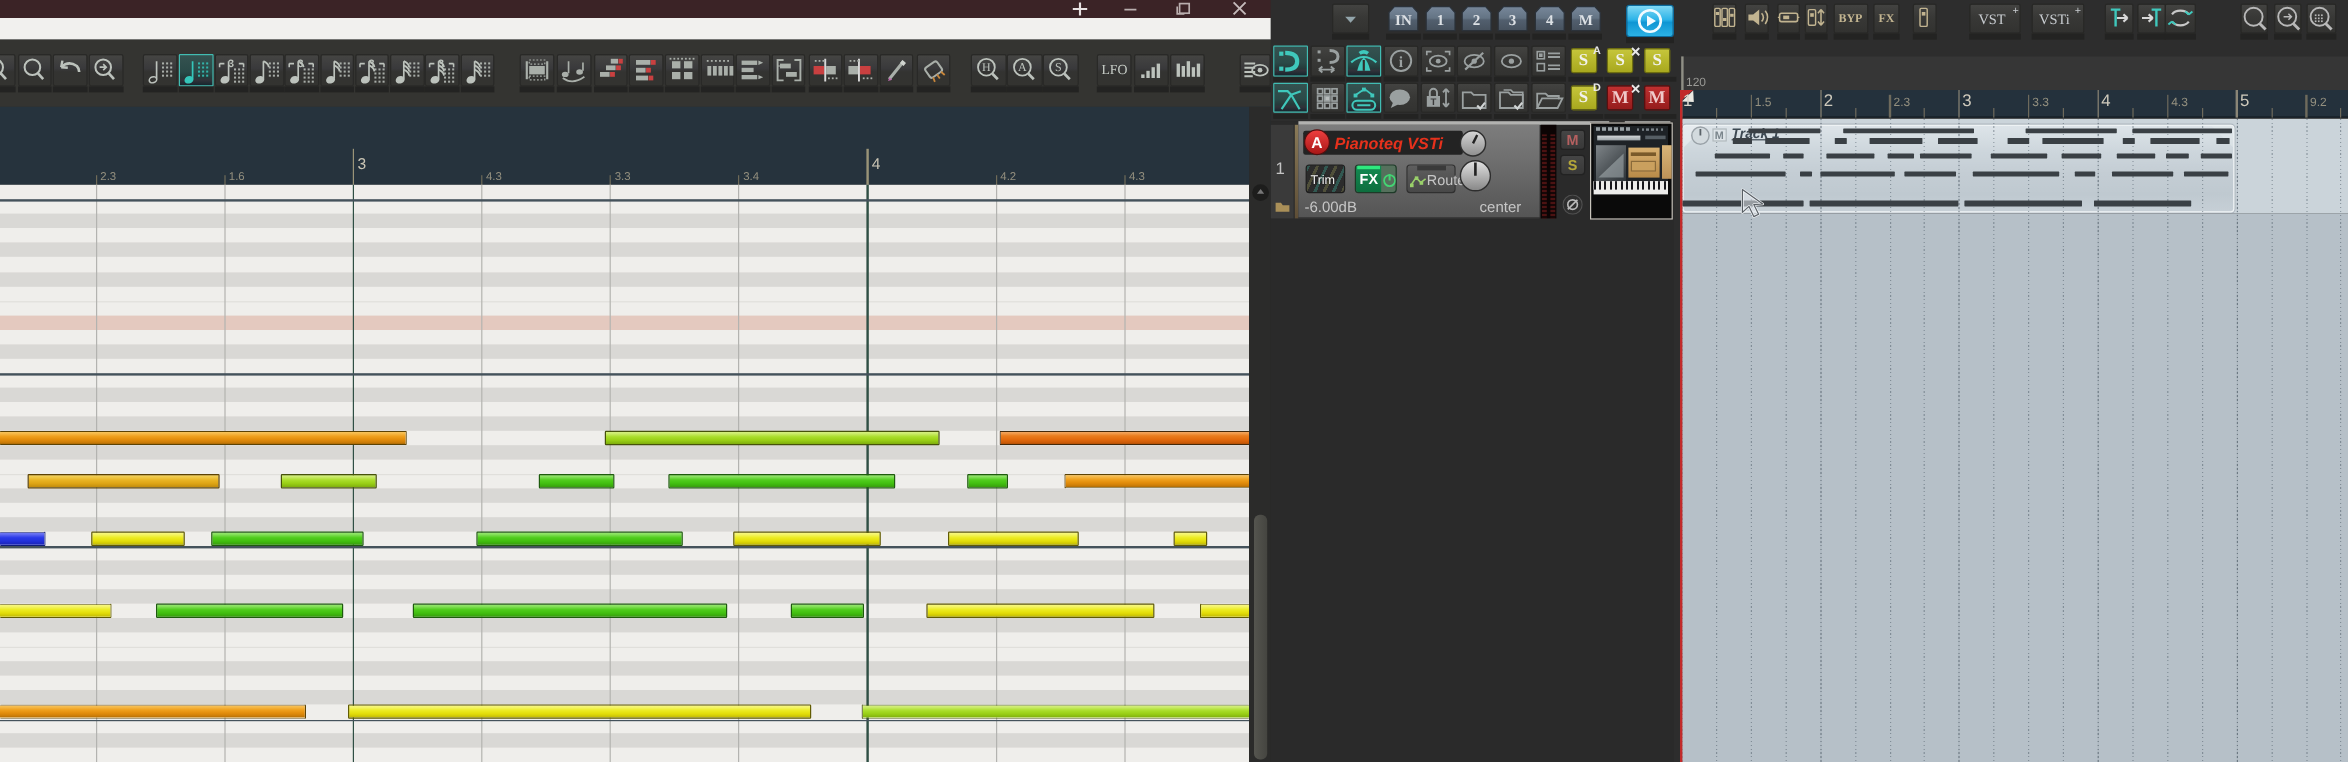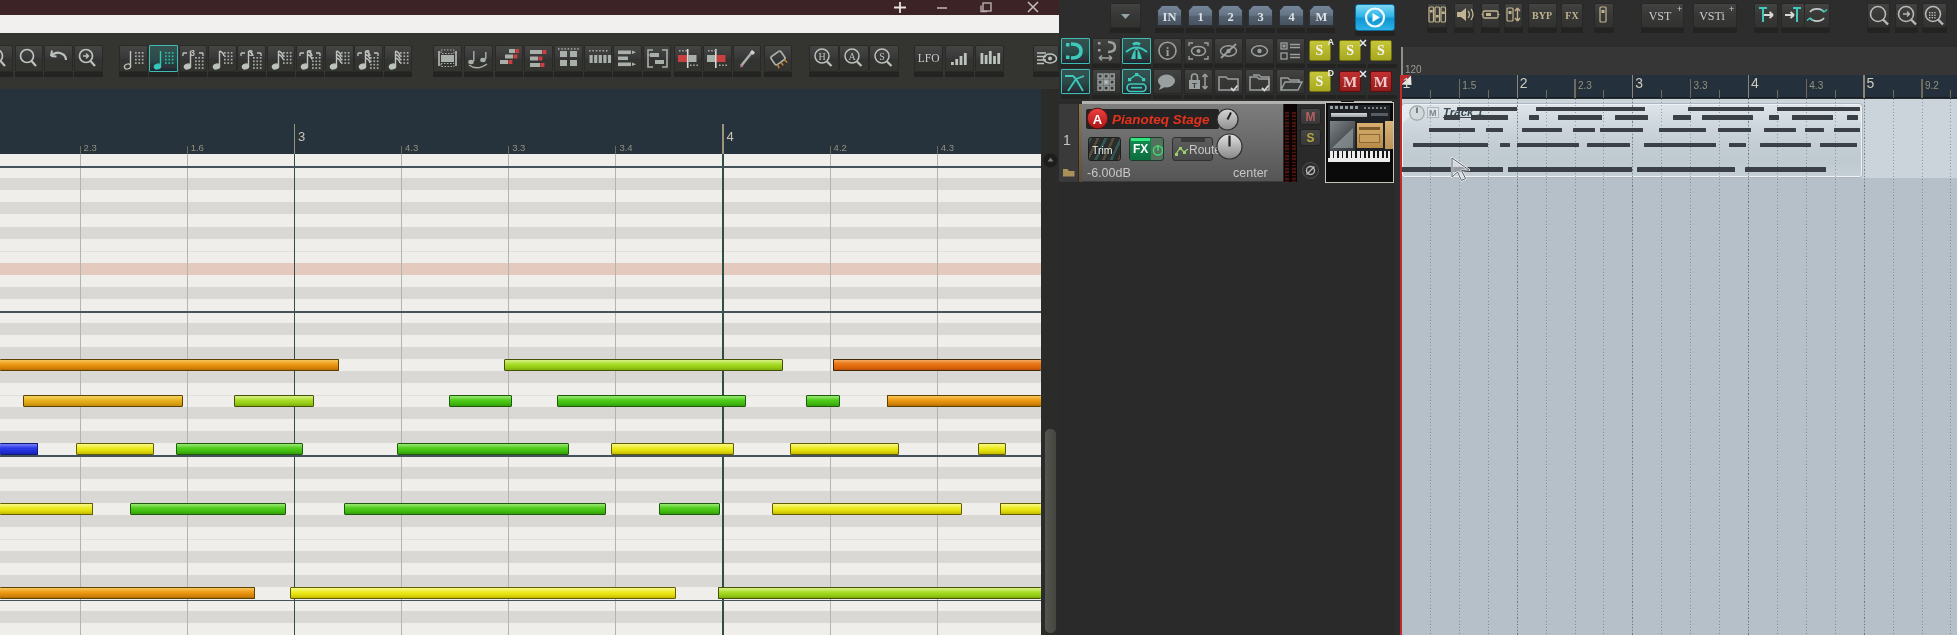--- a/index.html
+++ b/index.html
@@ -851,21 +851,21 @@
 <div style="left:1082.0px;top:100.5px;width:310.0px;height:3.0px;background:#b2b2b0"></div>
 <div style="left:1341.0px;top:100.5px;width:13.0px;height:3.0px;background:#141414"></div>
 <div style="left:1059.0px;top:103.5px;width:19.0px;height:78.5px;background:#3a3a3a"></div>
 <div style="left:1063px;top:132px;font-size:14px;color:#c4c4c4">1</div>
 <svg style="position:absolute;left:1062.0px;top:166.0px;" width="13" height="11" viewBox="0 0 13 11">
     <path d="M1 3 h4.5 l1.5 2 h5.5 v5.5 h-11.5 z" fill="#a98f58"></path>
   </svg>
 <div style="left:1078.5px;top:103.5px;width:3.0px;height:78.5px;background:linear-gradient(180deg,#8a7a58,#5e4e36)"></div>
 <div style="left:1082.0px;top:103.5px;width:201.0px;height:78.5px;background:linear-gradient(180deg,#7d7d7d 0%,#6e6e6e 40%,#5f5f5f 75%,#555 100%);border-bottom:1px solid #3c3c3c"></div>
 <div style="left:1086.0px;top:108.5px;width:133.0px;height:20.0px;background:#232323;border-radius:2px"></div>
-<div style="left:1112px;top:111.5px;font-size:13.5px;font-weight:bold;font-style:italic;color:#e6311c">Pianoteq Stage</div>
+<div style="left:1112px;top:111.5px;font-size:13.5px;font-weight:bold;font-style:italic;color:#e6311c">Pianoteq VSTi</div>
 <svg style="position:absolute;left:1086.0px;top:107.0px;" width="23" height="23" viewBox="0 0 23 23">
     <circle cx="11.5" cy="11.5" r="10.3" fill="url(#ra)" stroke="#501010" stroke-width="1"></circle>
     <defs>
       <linearGradient id="ra" x1="0" y1="0" x2="0" y2="1">
         <stop offset="0" stop-color="#ef4040"></stop>
         <stop offset="1" stop-color="#a81616"></stop>
       </linearGradient>
     </defs>
     <text x="11.5" y="16.5" text-anchor="middle" font-size="13" font-weight="bold" fill="#fff">A</text>
   </svg>

